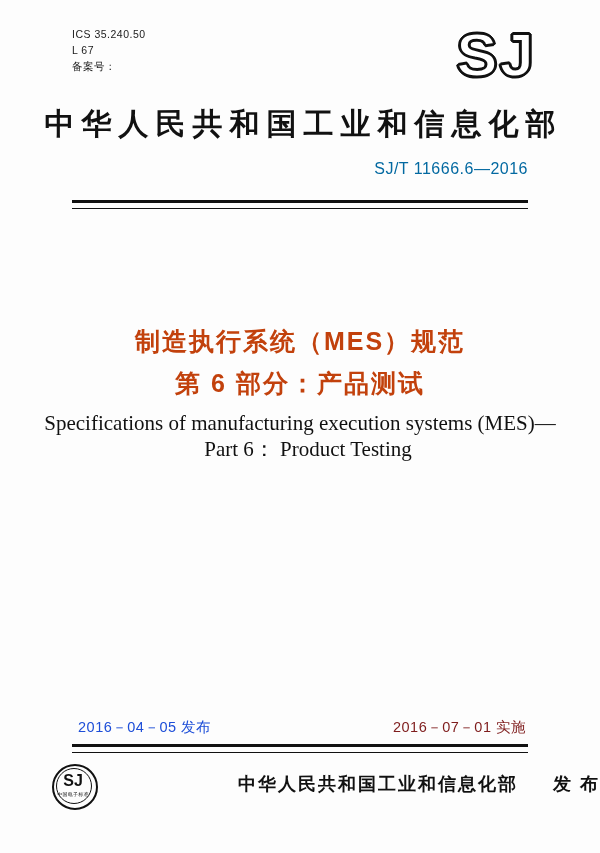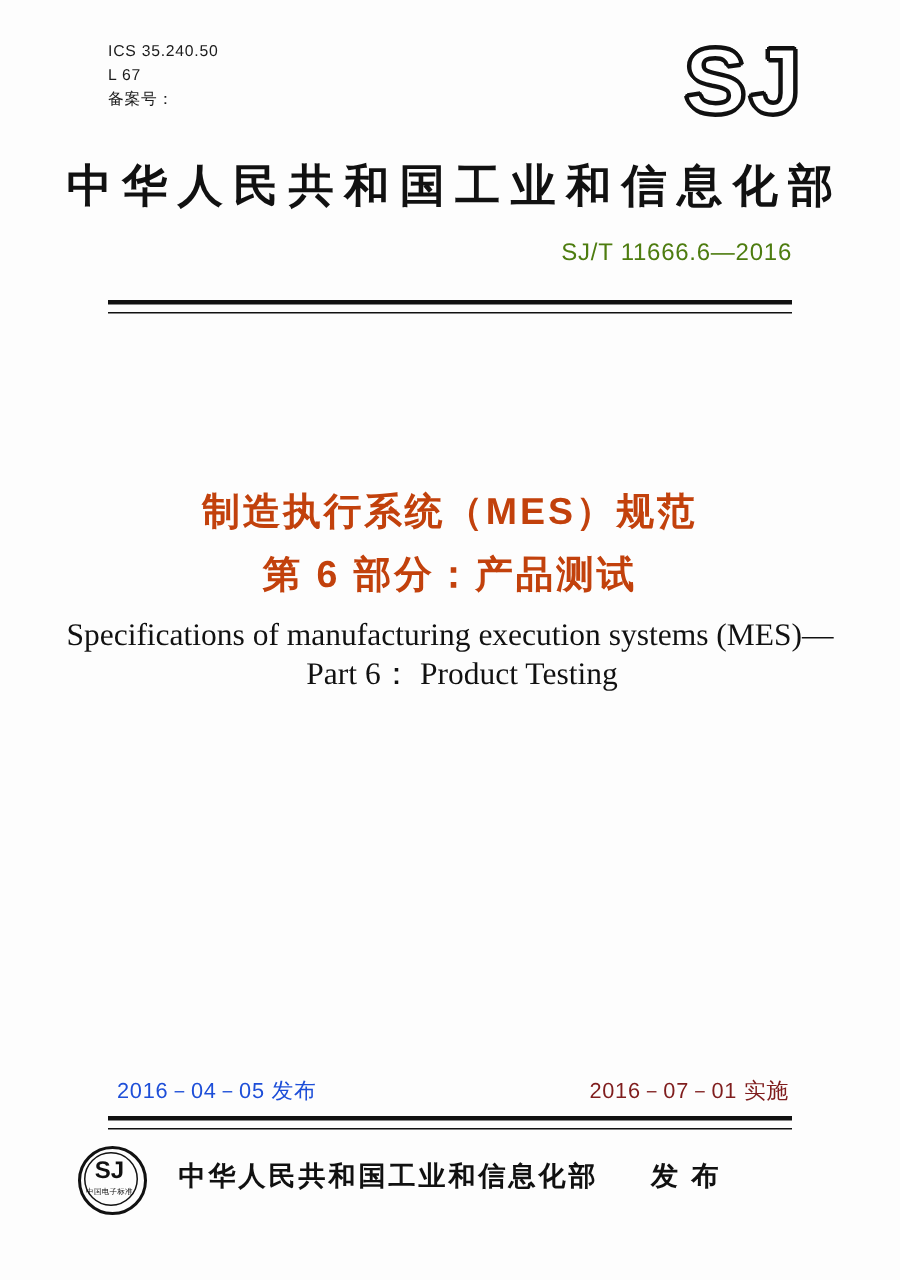--- a/index.html
+++ b/index.html
@@ -64,21 +64,21 @@
     padding-left: 7px;
   }
   
   .std-no {
     position: absolute;
     right: 72px;
     top: 160px;
     font-family: "Liberation Sans", sans-serif;
     font-size: 16px;
     letter-spacing: 0.5px;
-    color: #4d7c0f;
+    color: #0369a1;
   }
   
   .rule {
     position: absolute;
     left: 72px;
     right: 72px;
     background: #111;
   }
   .rule-thick { top: 200px; height: 3px; }
   .rule-thin  { top: 208px; height: 1px; }
@@ -128,21 +128,21 @@
     color: #7f1d1d;
   }
   
   .rule-b-thick { top: 744px; height: 3px; }
   .rule-b-thin  { top: 752px; height: 1px; }
   
   .publisher {
     position: absolute;
     left: 0; right: 0;
     top: 772px;
-    text-align: center;
+    text-align: right;
     font-family: "Liberation Sans", sans-serif;
     font-size: 18px;
     font-weight: bold;
     letter-spacing: 2px;
     color: #111;
   }
   .publisher .issue { margin-left: 28px; letter-spacing: 2px; }
   
   .emblem {
     position: absolute;

